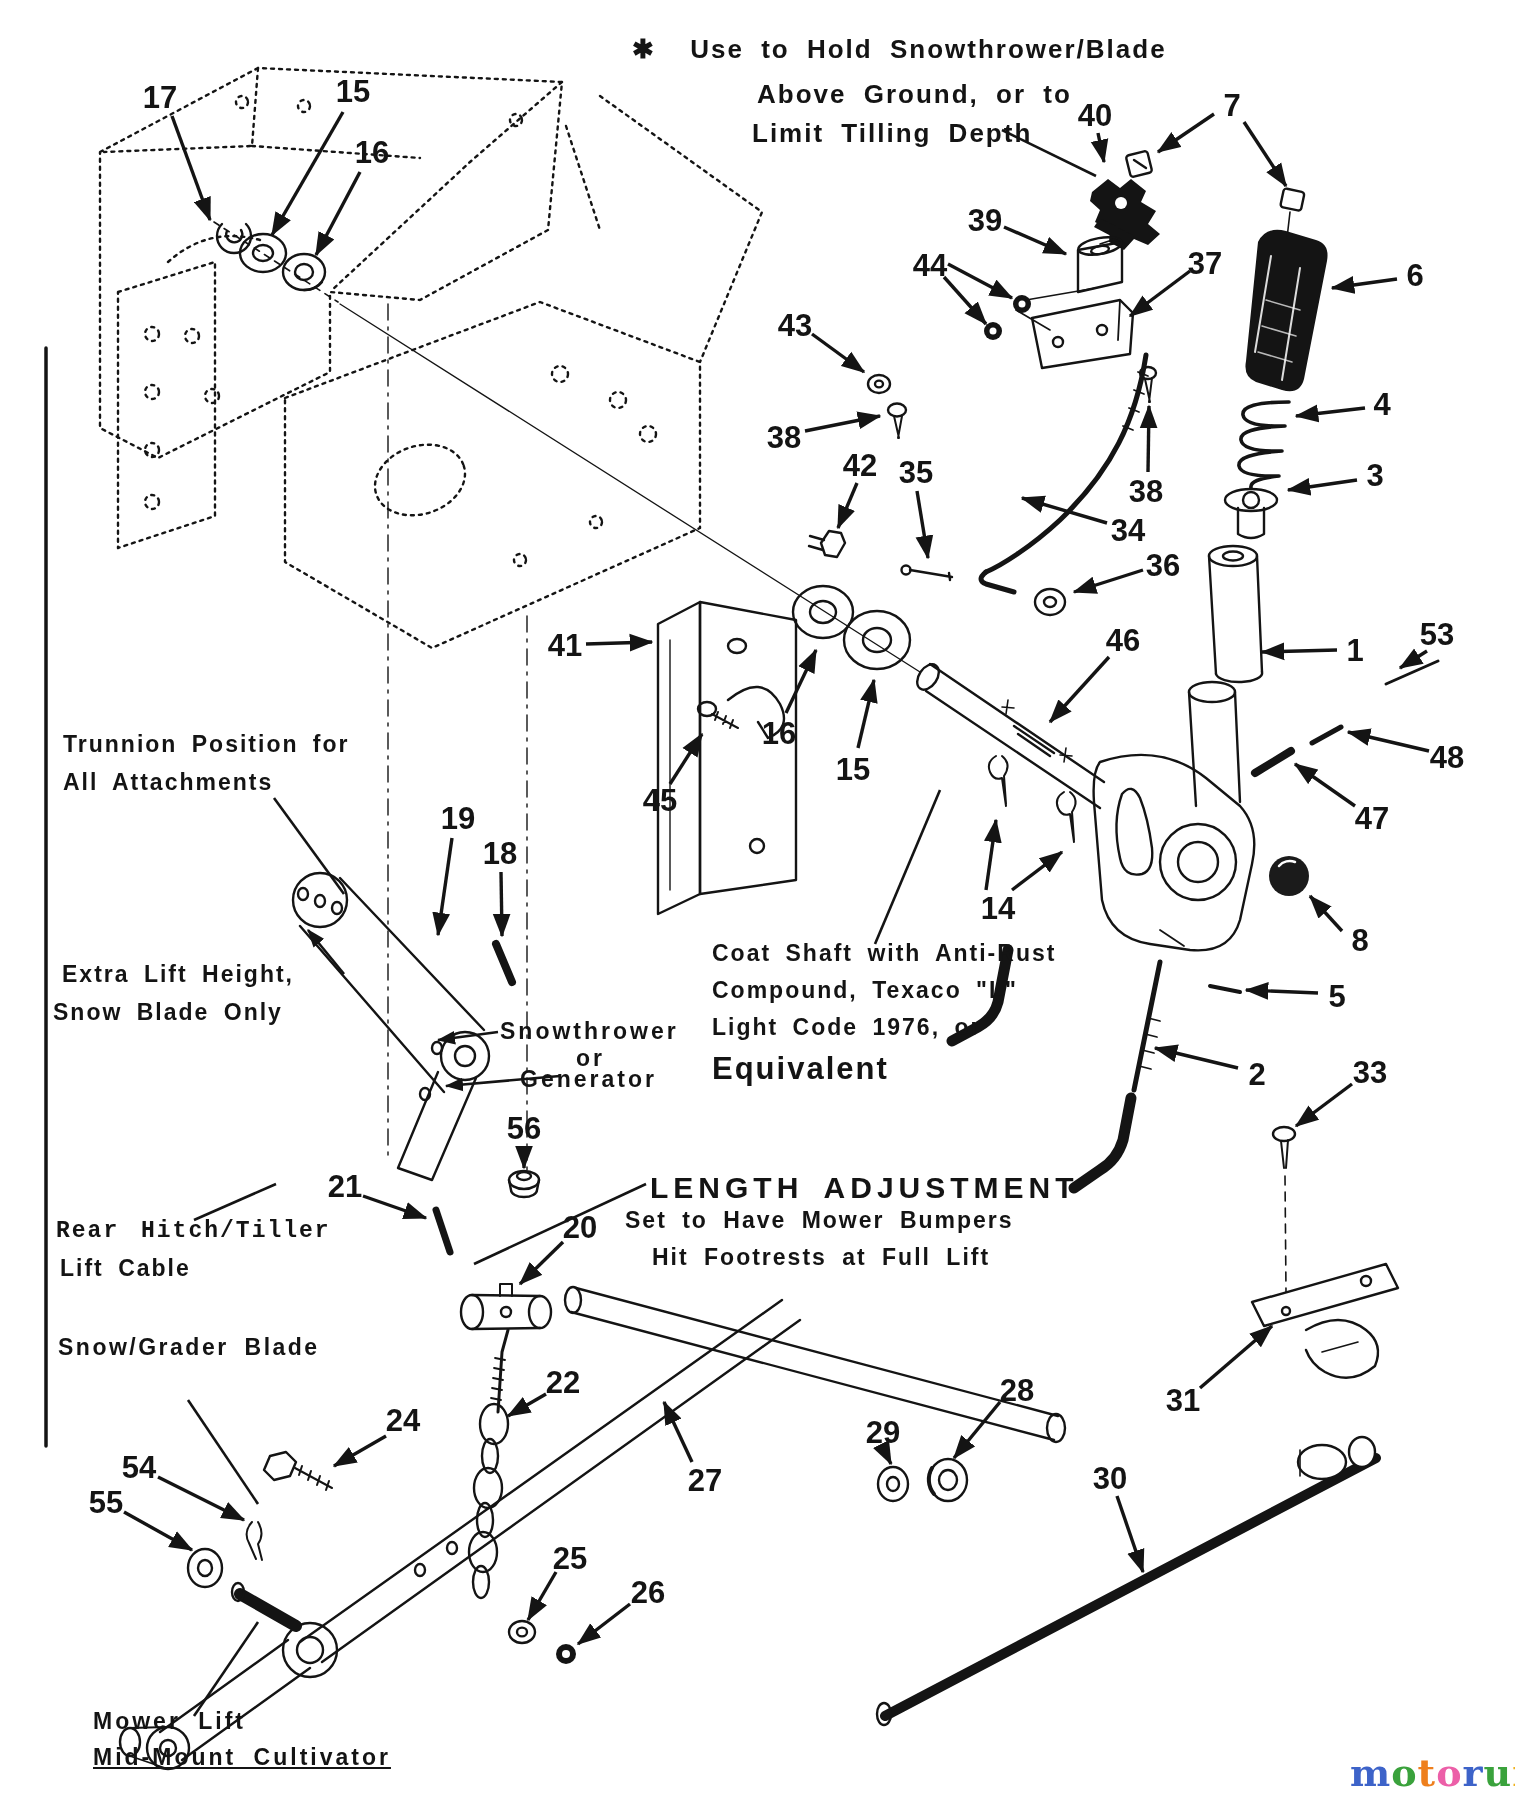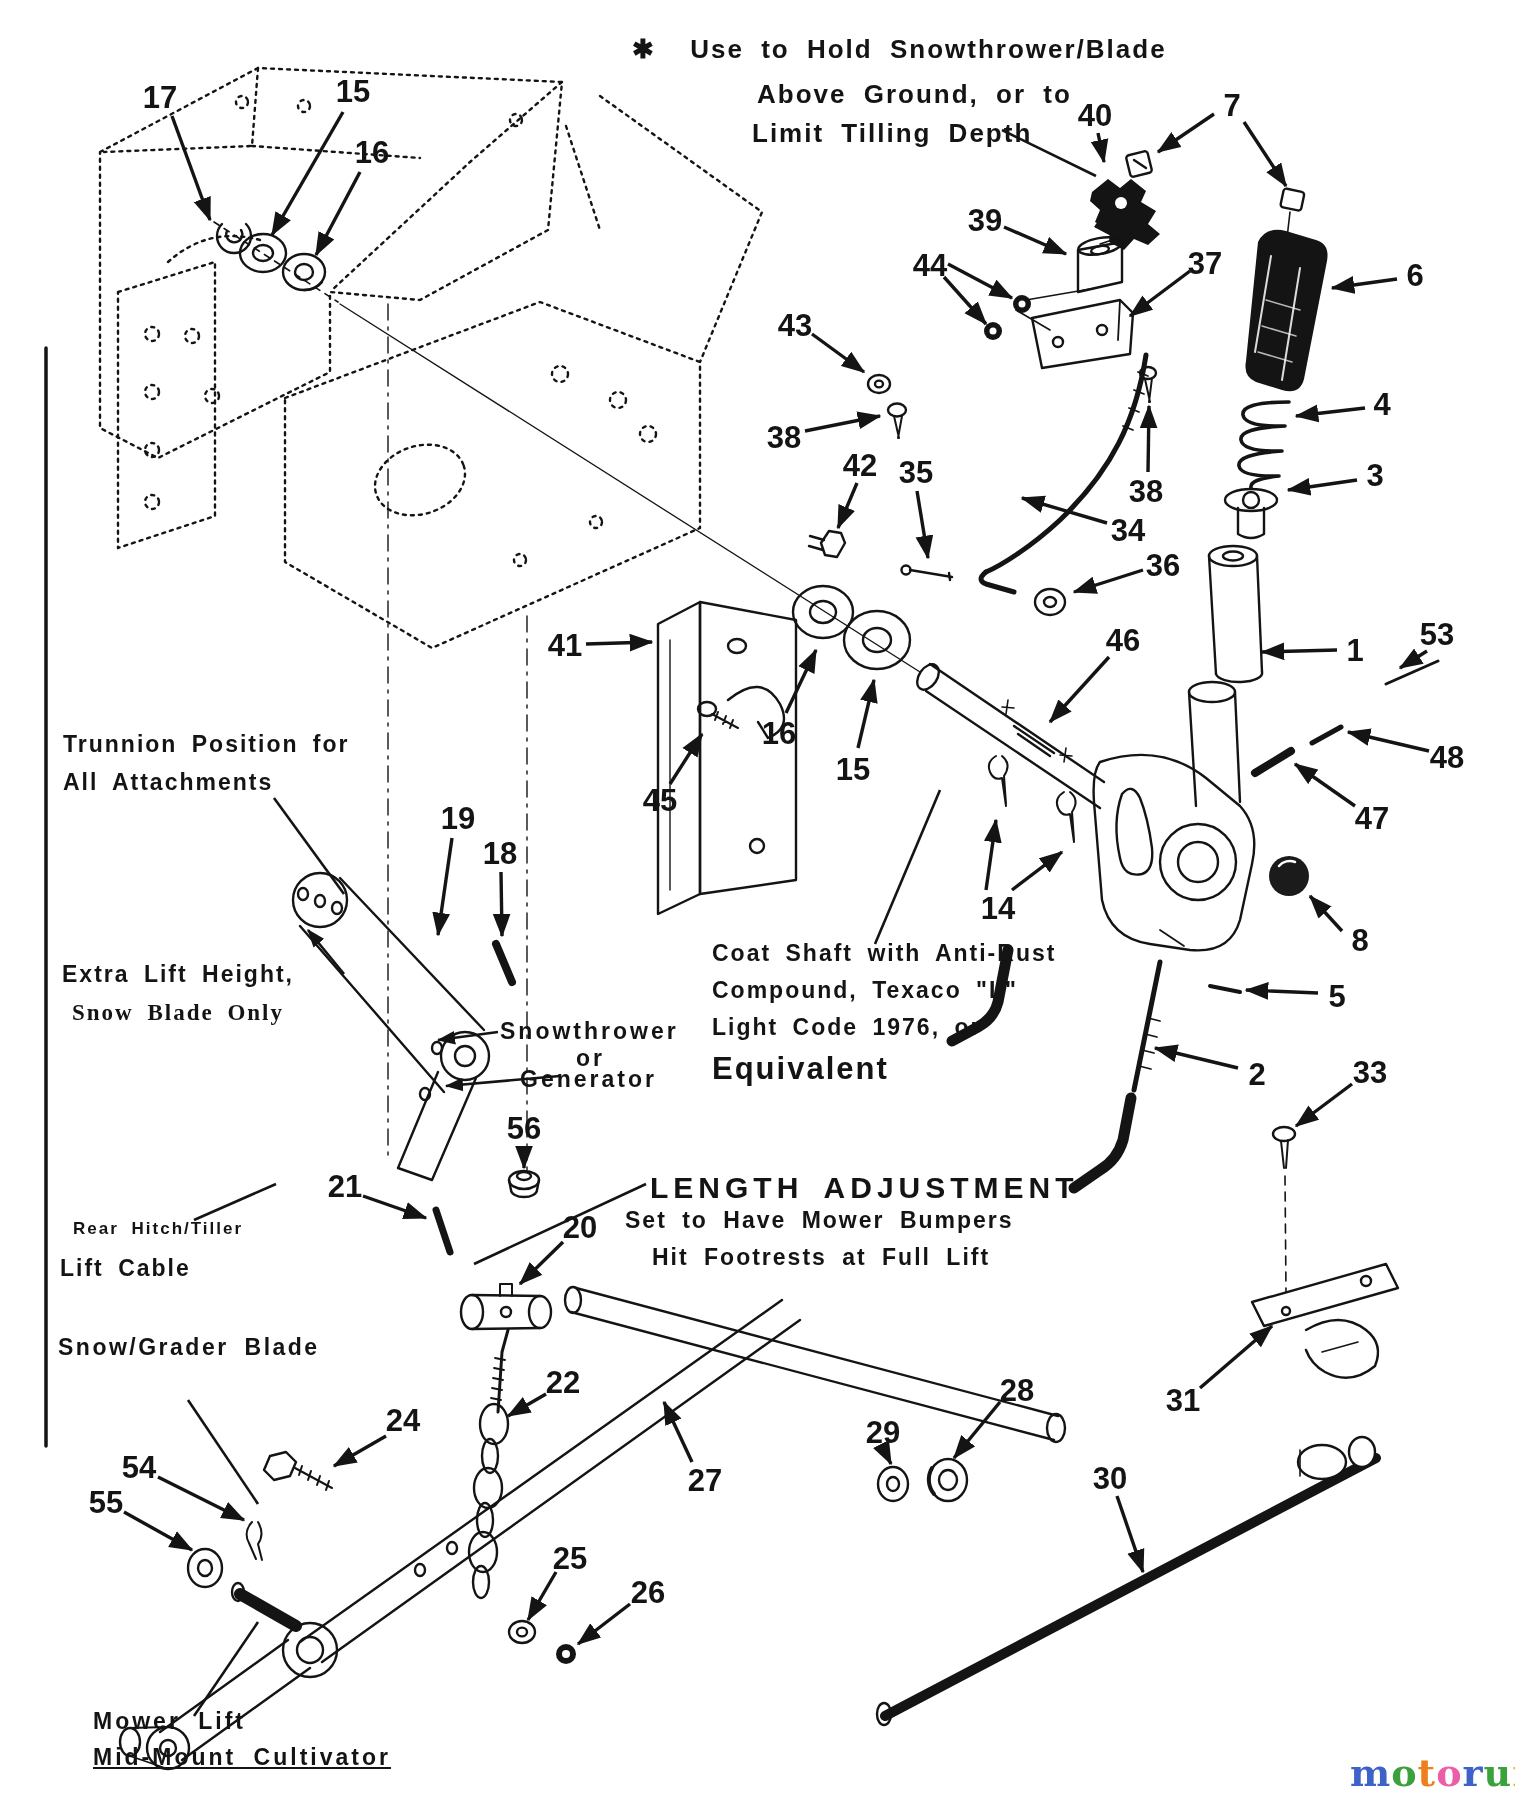--- a/index.html
+++ b/index.html
@@ -468,32 +468,32 @@
       </g>
 </svg>
 
 <div id="notes">
       <div class="note" style="left: 632px; top: 36px; font-size: 26px; letter-spacing: 2px; word-spacing: 8px;">✱  Use to Hold Snowthrower/Blade</div>
       <div class="note" style="left: 725px; top: 81px; font-size: 26px; letter-spacing: 2px; word-spacing: 8px; margin-left: 32px;">Above Ground, or to</div>
       <div class="note" style="left: 752px; top: 120px; font-size: 26px; letter-spacing: 2px; word-spacing: 8px;">Limit Tilling Depth</div>
       <div class="note" style="left: 63px; top: 733px; font-size: 23px; letter-spacing: 2px; word-spacing: 6px;">Trunnion Position for</div>
       <div class="note" style="left: 63px; top: 771px; font-size: 23px; letter-spacing: 2px; word-spacing: 6px;">All Attachments</div>
       <div class="note" style="left: 62px; top: 963px; font-size: 23px; letter-spacing: 2px; word-spacing: 6px;">Extra Lift Height,</div>
-      <div class="note" style="left: 72px; top: 1001px; font-size: 23px; letter-spacing: 2px; word-spacing: 6px; font-family: Liberation Serif, serif;">Snow Blade Only</div>
+      <div class="note" style="left: 53px; top: 1001px; font-size: 23px; letter-spacing: 2px; word-spacing: 6px;">Snow Blade Only</div>
       <div class="note" style="left: 500px; top: 1020px; font-size: 23px; letter-spacing: 3px; word-spacing: 6px;">Snowthrower</div>
       <div class="note" style="left: 576px; top: 1047px; font-size: 23px; letter-spacing: 3px; word-spacing: 6px;">or</div>
       <div class="note" style="left: 520px; top: 1068px; font-size: 23px; letter-spacing: 3px; word-spacing: 6px;">Generator</div>
       <div class="note" style="left: 712px; top: 942px; font-size: 23px; letter-spacing: 2px; word-spacing: 6px;">Coat Shaft with Anti-Rust</div>
       <div class="note" style="left: 712px; top: 979px; font-size: 23px; letter-spacing: 2px; word-spacing: 6px;">Compound, Texaco "L"</div>
       <div class="note" style="left: 712px; top: 1016px; font-size: 23px; letter-spacing: 2px; word-spacing: 6px;">Light Code 1976, or</div>
       <div class="note" style="left: 712px; top: 1053px; font-size: 31px; letter-spacing: 2px; word-spacing: 6px;">Equivalent</div>
       <div class="note" style="left: 650px; top: 1173px; font-size: 30px; letter-spacing: 5px; word-spacing: 8px;">LENGTH ADJUSTMENT</div>
       <div class="note" style="left: 625px; top: 1209px; font-size: 23px; letter-spacing: 2px; word-spacing: 7px;">Set to Have Mower Bumpers</div>
       <div class="note" style="left: 652px; top: 1246px; font-size: 23px; letter-spacing: 2px; word-spacing: 7px; text-align: center;">Hit Footrests at Full Lift</div>
-      <div class="note" style="left: 73px; top: 1220px; font-size: 17px; letter-spacing: 2px; word-spacing: 6px;">Rear Hitch/Tiller</div>
+      <div class="note" style="left: 56px; top: 1220px; font-size: 23px; letter-spacing: 2px; word-spacing: 6px; font-family: Liberation Mono, monospace;">Rear Hitch/Tiller</div>
       <div class="note" style="left: 60px; top: 1257px; font-size: 23px; letter-spacing: 2px; word-spacing: 6px;">Lift Cable</div>
       <div class="note" style="left: 58px; top: 1336px; font-size: 23px; letter-spacing: 2.5px; word-spacing: 7px;">Snow/Grader Blade</div>
       <div class="note" style="left: 93px; top: 1710px; font-size: 23px; letter-spacing: 3px; word-spacing: 8px;">Mower Lift</div>
       <div class="note" style="left: 93px; top: 1746px; font-size: 23px; letter-spacing: 3px; word-spacing: 8px; text-decoration: underline;">Mid-Mount Cultivator</div>
     </div>
 
 <div class="watermark" id="watermark" style="left: 1350px; top: 1750px; font-size: 38px;"><span style="color: rgb(61, 99, 201);">m</span><span style="color: rgb(58, 162, 60);">o</span><span style="color: rgb(238, 127, 29);">t</span><span style="color: rgb(236, 95, 168);">o</span><span style="color: rgb(61, 99, 201);">r</span><span style="color: rgb(58, 162, 60);">u</span><span style="color: rgb(239, 177, 28);">f</span></div>
 
 </div>
 

